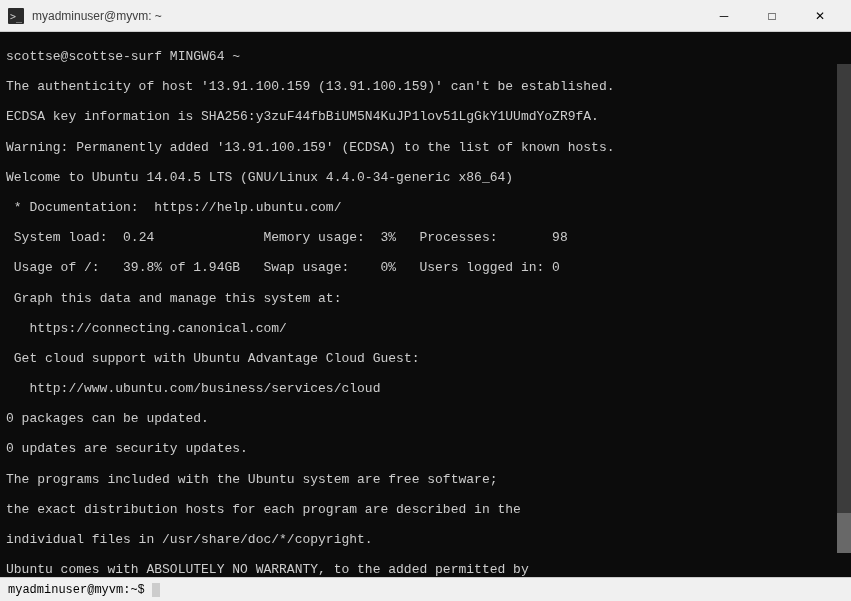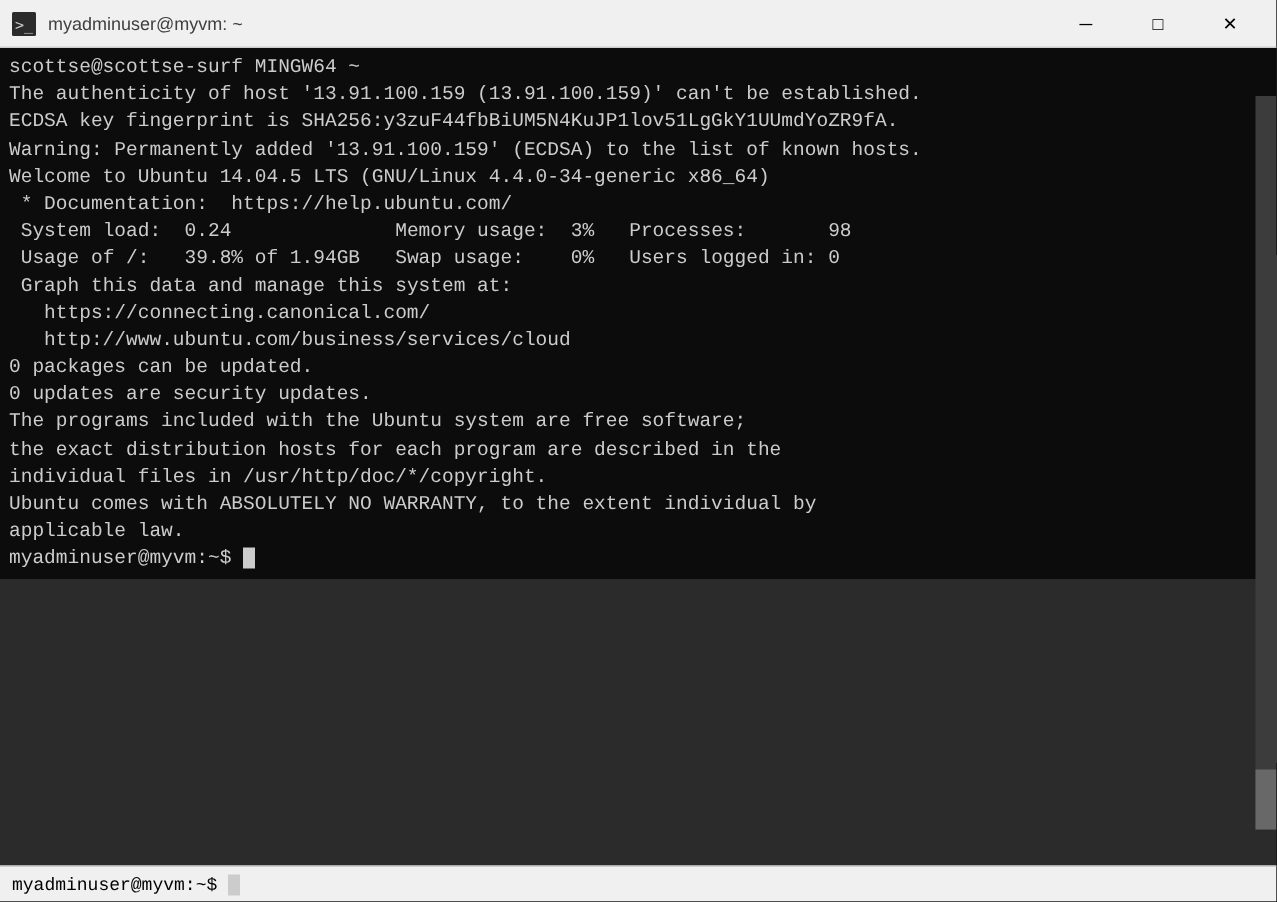--- a/index.html
+++ b/index.html
@@ -58,21 +58,21 @@
       flex: 1;
       background: #0c0c0c;
       color: #cccccc;
       font-size: 13px;
       line-height: 1.4;
       padding: 4px 6px;
       overflow: hidden;
       font-family: 'Courier New', Courier, monospace;
     }
 
-    .line { white-space: pre-wrap; word-break: break-all; }
+    .line { white-space: pre-wrap; word-break: break-all; margin-top: 12px; }
     .line.prompt { color: #cccccc; }
 
     .statusbar {
       background: #f0f0f0;
       height: 24px;
       display: flex;
       align-items: center;
       padding: 0 8px;
       flex-shrink: 0;
       border-top: 1px solid #ccc;
@@ -135,44 +135,45 @@
     <button class="titlebar-btn">─</button>
     <button class="titlebar-btn">□</button>
     <button class="titlebar-btn close">✕</button>
   </div>
 </div>
 
 <div class="terminal-wrapper">
   <div class="terminal-body" id="terminal-body">
   <div class="line">scottse@scottse-surf MINGW64 ~</div>
       <div class="line">The authenticity of host '13.91.100.159 (13.91.100.159)' can't be established.</div>
-      <div class="line">ECDSA key fingerprint is SHA256:y3zuF44fbBiUM5N4KuJP1lov51LgGkY1UUmdYoZR9fA.</div>
+      <div class="line">ECDSA key information is SHA256:y3zuF44fbBiUM5N4KuJP1lov51LgGkY1UUmdYoZR9fA.</div>
       <div class="line">Warning: Permanently added '13.91.100.159' (ECDSA) to the list of known hosts.</div>
       <div class="line">Welcome to Ubuntu 14.04.5 LTS (GNU/Linux 4.4.0-34-generic x86_64)</div>
       <div class="line"></div>
       <div class="line"> * Documentation:  https://help.ubuntu.com/</div>
       <div class="line"></div>
       <div class="line"></div>
       <div class="line"> System load:  0.24              Memory usage:  3%   Processes:       98</div>
       <div class="line"> Usage of /:   39.8% of 1.94GB   Swap usage:    0%   Users logged in: 0</div>
       <div class="line"></div>
       <div class="line"> Graph this data and manage this system at:</div>
       <div class="line">   https://connecting.canonical.com/</div>
       <div class="line"></div>
+      <div class="line"> Get cloud support with Ubuntu Advantage Cloud Guest:</div>
       <div class="line">   http://www.ubuntu.com/business/services/cloud</div>
       <div class="line"></div>
       <div class="line">0 packages can be updated.</div>
       <div class="line">0 updates are security updates.</div>
       <div class="line"></div>
       <div class="line"></div>
       <div class="line">The programs included with the Ubuntu system are free software;</div>
       <div class="line">the exact distribution hosts for each program are described in the</div>
-      <div class="line">individual files in /usr/http/doc/*/copyright.</div>
+      <div class="line">individual files in /usr/share/doc/*/copyright.</div>
       <div class="line"></div>
-      <div class="line">Ubuntu comes with ABSOLUTELY NO WARRANTY, to the extent individual by</div>
+      <div class="line">Ubuntu comes with ABSOLUTELY NO WARRANTY, to the added permitted by</div>
       <div class="line">applicable law.</div>
       <div class="line"></div>
       <div class="line prompt">myadminuser@myvm:~$ <span class="cursor"></span></div>
     </div>
   <div class="scrollbar-track">
     <div class="scrollbar-thumb"></div>
   </div>
 </div>
 
 <div class="statusbar">

